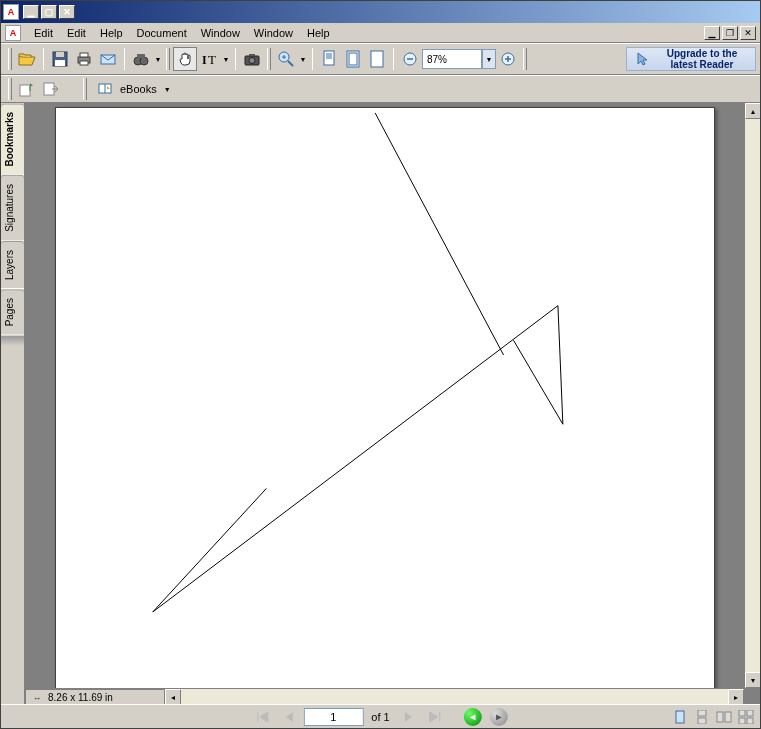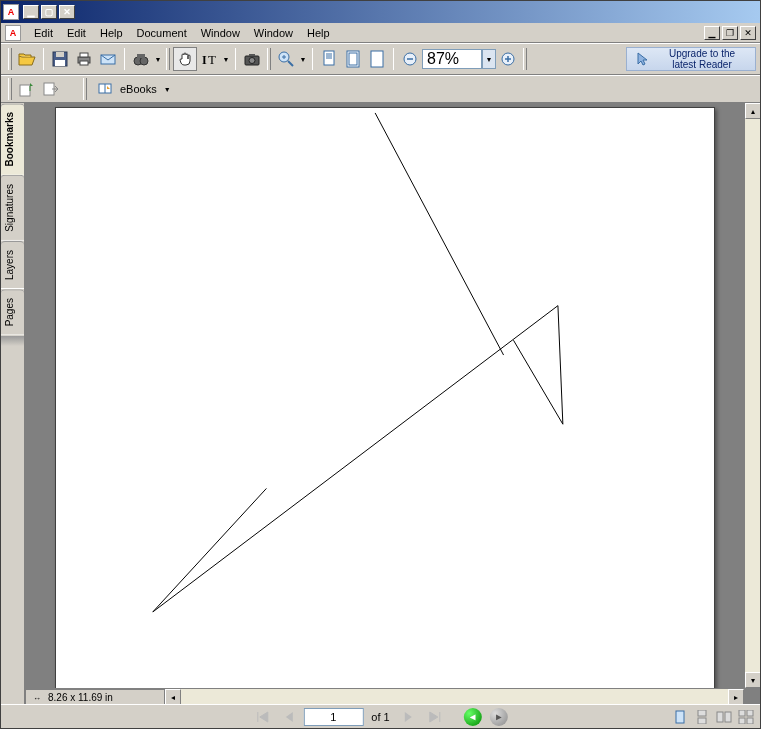--- a/index.html
+++ b/index.html
@@ -18,22 +18,22 @@
 .menubar-icon { width: 16px; height: 16px; margin-right: 6px; background: #fff; border: 1px solid #999; display: inline-flex; align-items: center; justify-content: center; color: #e00; font-size: 9px; font-weight: bold; }
 .menu-item { padding: 2px 7px; cursor: default; }
 .menubar-right { margin-left: auto; display: flex; gap: 2px; }
 
 
 .toolbar-row { height: 32px; background: #d4d0c8; border-top: 1px solid #fff; border-bottom: 1px solid #808080; display: flex; align-items: center; padding: 0 4px; }
 .tb-grip { width: 4px; height: 22px; border-left: 1px solid #fff; border-right: 1px solid #808080; margin: 0 3px; }
 .tb-btn { width: 24px; height: 24px; display: flex; align-items: center; justify-content: center; cursor: default; border: 1px solid transparent; }
 .tb-sep { width: 1px; height: 22px; background: #808080; margin: 0 4px; border-right: 1px solid #fff; }
 .tb-dd { width: 10px; height: 24px; display: flex; align-items: center; justify-content: center; font-size: 7px; cursor: default; }
-.zoom-field { width: 60px; height: 20px; border: 1px solid #7f9db9; background: white; padding: 0 4px; font-size: 16px; display: flex; align-items: center; }
-.upgrade-btn { margin-left: auto; height: 24px; padding: 0 8px; border: 1px solid #9ab0d0; background: linear-gradient(to bottom, #dde7f5, #c7d6ec); display: flex; align-items: center; gap: 6px; font-size: 10px; text-align: center; line-height: 1.1; color: #0a246a; cursor: default; }
+.zoom-field { width: 60px; height: 20px; border: 1px solid #7f9db9; background: white; padding: 0 4px; font-size: 10px; display: flex; align-items: center; }
+.upgrade-btn { margin-left: auto; height: 24px; padding: 0 8px; border: 1px solid #9ab0d0; background: linear-gradient(to bottom, #dde7f5, #c7d6ec); display: flex; align-items: center; gap: 6px; font-size: 10px; text-align: center; line-height: 1.1; color: #0a246a; cursor: default; font-weight: bold; }
 .ebooks-btn { height: 22px; padding: 0 6px; display: flex; align-items: center; gap: 7px; border: 1px solid transparent; cursor: default; }
 
 
 .main { flex: 1; display: flex; overflow: hidden; }
 .sidepanel { width: 24px; background: #d4d0c8; border-right: 1px solid #808080; display: flex; flex-direction: column; }
 .side-tab { writing-mode: vertical-rl; transform: rotate(180deg); padding: 8px 3px; font-size: 10px; border-bottom: 1px solid #999; border-top: 1px solid #fff; background: #d4d0c8; cursor: default; text-align: center; border-radius: 0 0 4px 4px; }
 .side-tab.active { background: #ece9d8; font-weight: bold; }
 .side-fill { flex: 1; background: linear-gradient(to bottom, #9a9a9a, #d4d0c8 10px); }
 
 .doc-area { flex: 1; display: flex; flex-direction: column; background: #808080; position: relative; }

